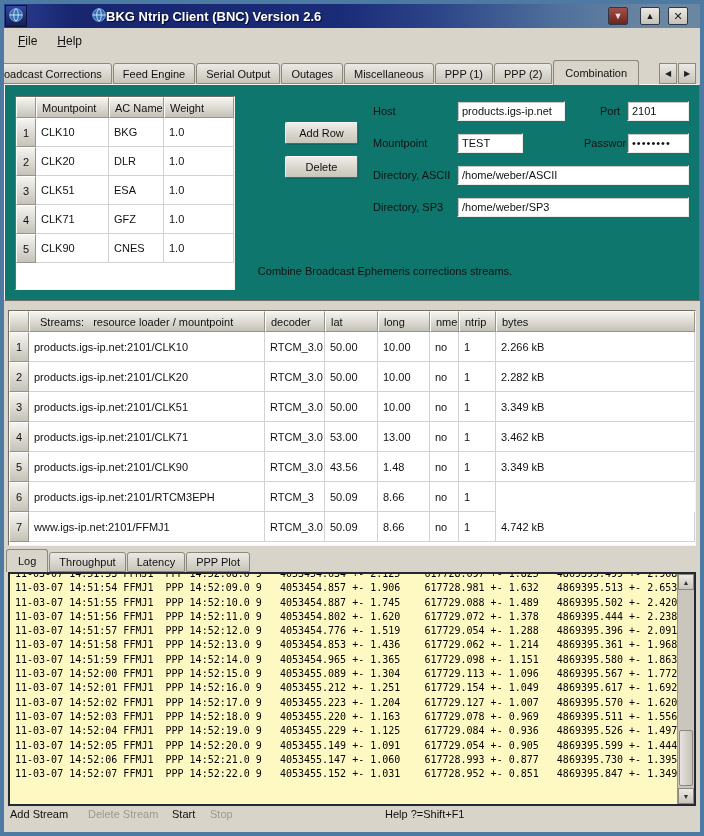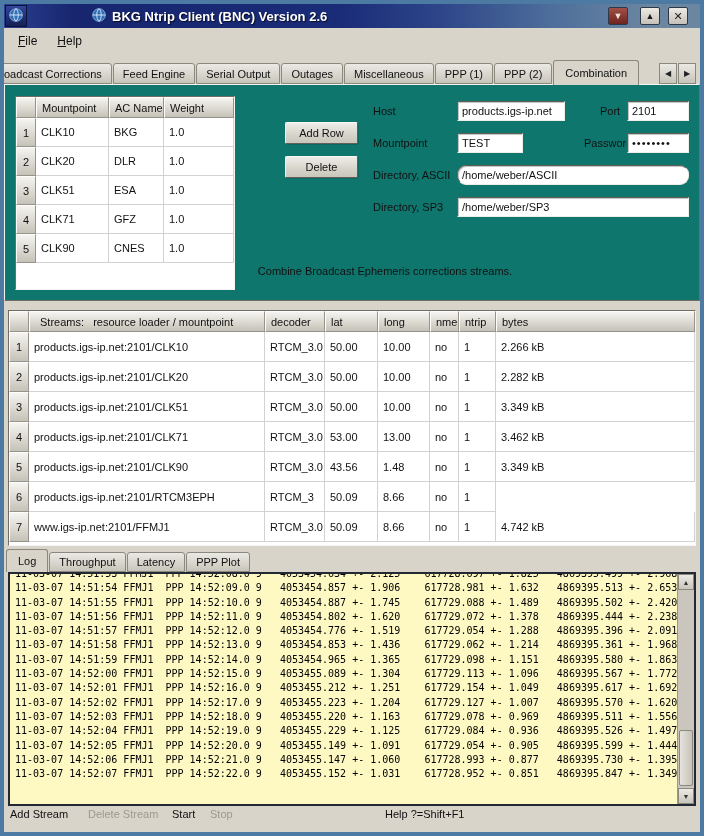--- a/index.html
+++ b/index.html
@@ -6,21 +6,21 @@
   body { width: 704px; height: 836px; font-family: "Liberation Sans", sans-serif; }
   #window { position: relative; width: 704px; height: 836px; background: #d8d4ca;
             border: 4px solid #4d7aa2; overflow: hidden; font-size: 11px; color: #111; }
 
   
   #titlebar { position: absolute; left: 0; top: 0; right: 0; height: 24px;
     background: linear-gradient(90deg,#2c3f93 0%,#17266f 10%,#1a2b78 48%,#2c4488 62%,#50719c 80%,#6b86a1 93%,#6b86a1 100%); }
   #sysmenu { position: absolute; left: 1px; top: 1px; width: 22px; height: 22px;
     background: linear-gradient(180deg,#31479b,#141f55); border: 1px solid #0c1238;
     display: flex; align-items: center; justify-content: center; }
-  #title-content { position: absolute; left: 88px; top: 0; height: 24px; display: flex; align-items: center; gap: 6px; }
+  #title-content { position: absolute; left: 88px; top: 0; height: 24px; display: flex; align-items: center; }
   #window-title { color: #fff; font-size: 13px; font-weight: bold; text-shadow: 1px 1px 1px rgba(0,0,0,.7); white-space: nowrap; }
   .winbtn { position: absolute; top: 3px; width: 20px; height: 18px; border: 1px solid #2e3947; border-radius: 2px;
     display: flex; align-items: center; justify-content: center; font-size: 9px; line-height: 1; }
   #btn-min   { right: 72px; background: linear-gradient(180deg,#a05048,#6e241e); color: #f3e3df; }
   #btn-max   { right: 40px; background: linear-gradient(180deg,#eceae4,#c6c2b8); color: #1c1c1c; }
   #btn-close { right: 12px; background: linear-gradient(180deg,#eceae4,#c6c2b8); color: #1c1c1c; font-size: 11px; }
 
   
   #menubar { position: absolute; left: 0; top: 26px; right: 0; height: 22px; display: flex; align-items: center; padding-left: 4px; }
   .menu-item { display: inline-block; padding: 3px 10px; font-size: 12px; }
@@ -63,21 +63,21 @@
   #btn-delete { left: 280px; top: 71px; }
 
   .flabel { position: absolute; height: 20px; line-height: 20px; white-space: nowrap; }
   .lineedit { position: absolute; height: 20px; line-height: 18px; background: #fff;
     border: 1px solid; border-color: #5f5d56 #efede8 #efede8 #5f5d56;
     box-shadow: inset 1px 1px 0 rgba(90,90,85,0.35); padding: 0 4px; white-space: nowrap; overflow: hidden; }
   #lb-host  { left: 368px; top: 16px; }  #in-host  { left: 452px; top: 16px; width: 108px; }
   #lb-port  { left: 595px; top: 16px; }  #in-port  { left: 622px; top: 16px; width: 62px; }
   #lb-mount { left: 368px; top: 48px; }  #in-mount { left: 452px; top: 48px; width: 66px; }
   #lb-pass  { left: 579px; top: 48px; }  #in-pass  { left: 622px; top: 48px; width: 62px; letter-spacing: 1px; }
-  #lb-ascii { left: 368px; top: 80px; }  #in-ascii { left: 452px; top: 80px; width: 232px; border-radius: 9px; }
+  #lb-ascii { left: 368px; top: 80px; }  #in-ascii { left: 452px; top: 80px; width: 232px; }
   #lb-sp3   { left: 368px; top: 112px; } #in-sp3   { left: 452px; top: 112px; width: 232px; }
   #note { position: absolute; left: 180px; top: 180px; width: 400px; text-align: center; }
 
   
   #streams { position: absolute; left: 4px; top: 306px; width: 688px; height: 236px; background: #fff;
     border: 1px solid; border-color: #6f6d64 #f6f5f1 #f6f5f1 #6f6d64; overflow: hidden; }
   .srow { display: flex; height: 30px; }
   .srow.head { height: 21px; }
   .s-n { width: 20px; } .s-src { width: 236px; } .s-dec { width: 60px; } .s-lat { width: 53px; }
   .s-lon { width: 52px; } .s-nmea { width: 29px; } .s-ntrip { width: 37px; } .s-bytes { flex: 1; }

